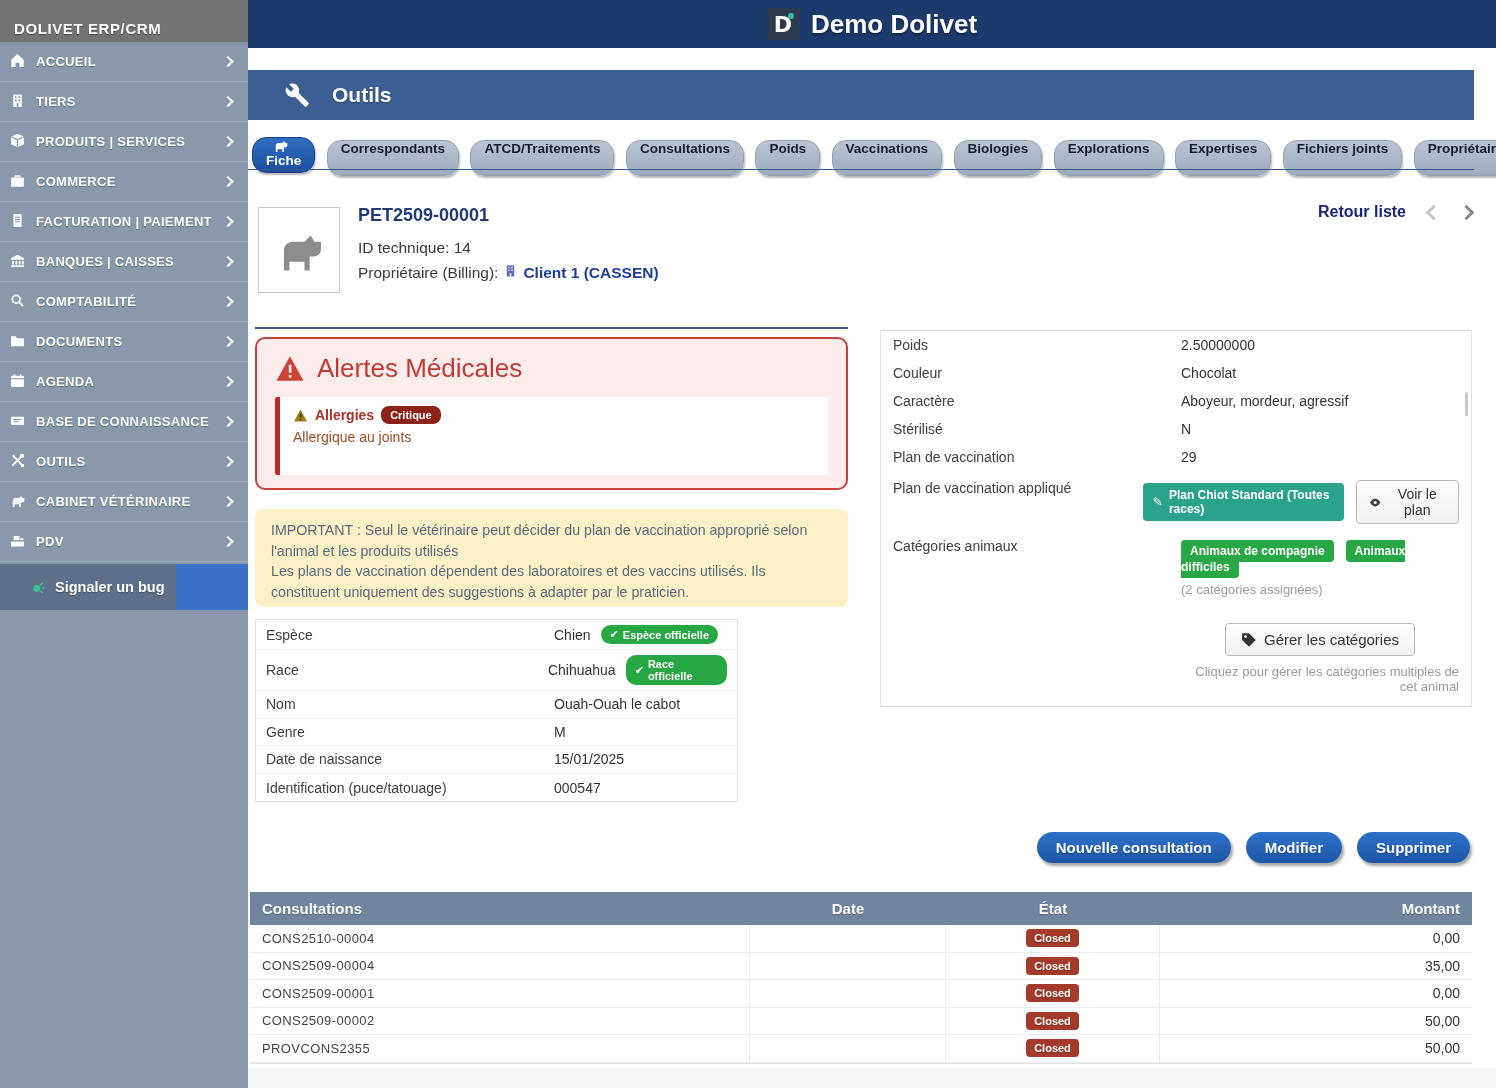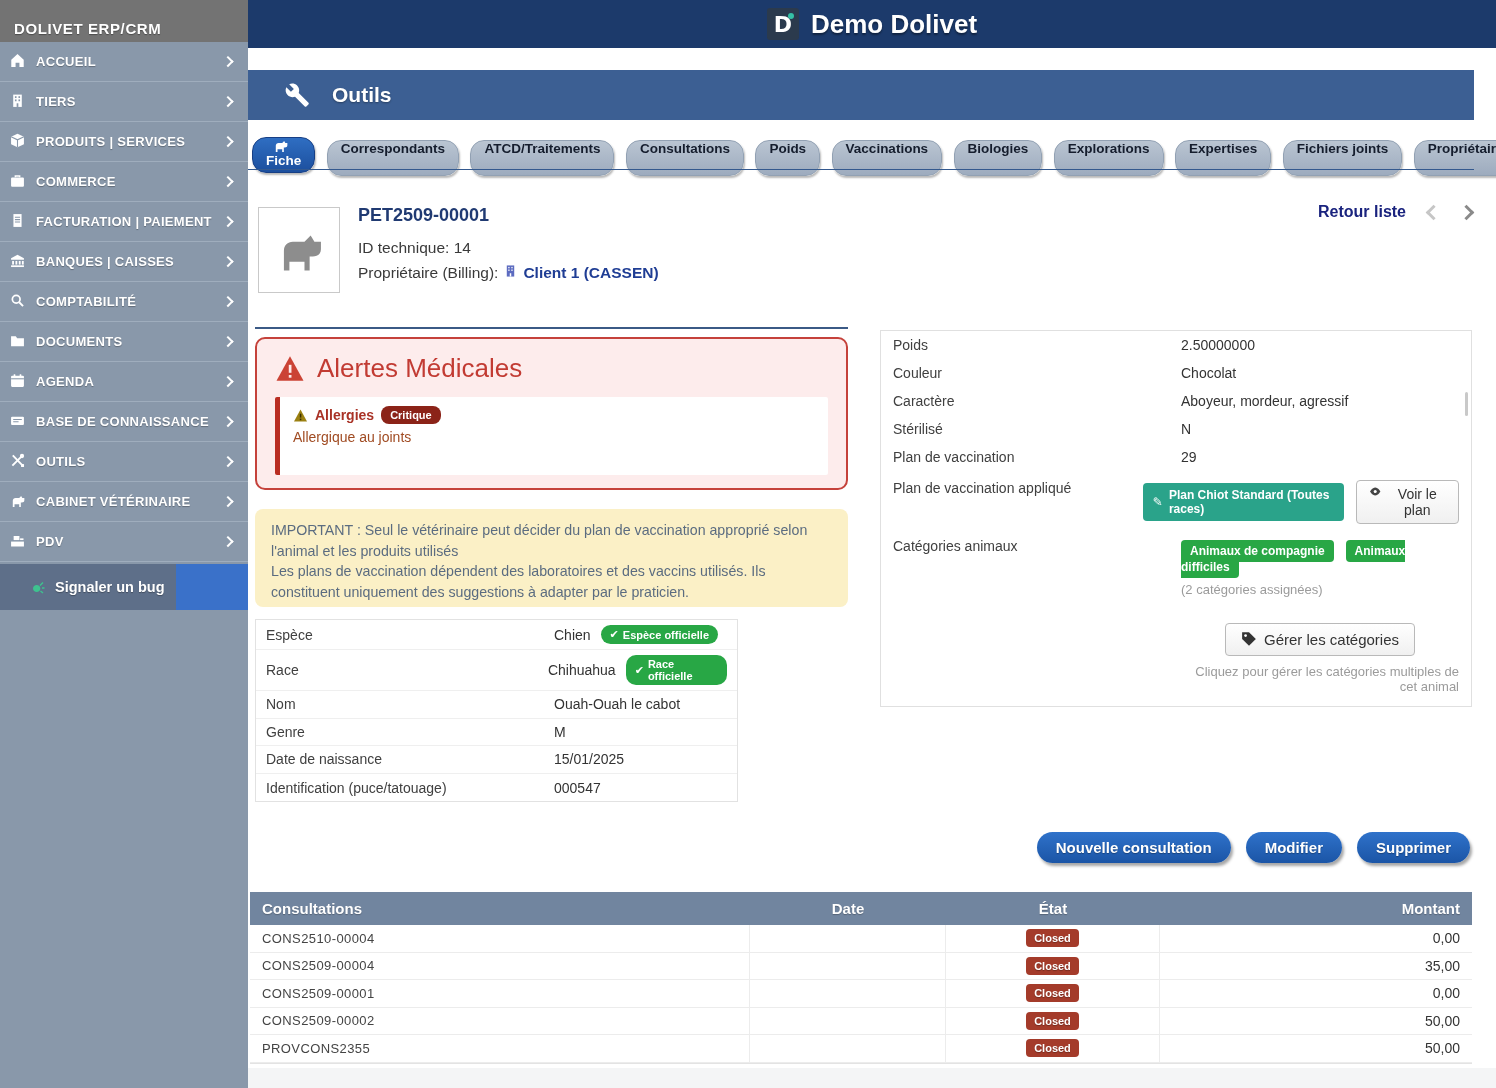--- a/index.html
+++ b/index.html
@@ -95,21 +95,21 @@
 
   
   #attributes { position:absolute; left:632px; top:330px; width:592px; background:#fff;
     border:1px solid #e0e0e0; }
   .attrow { position:relative; display:flex; padding:5px 12px; min-height:28px; align-items:center; }
   .attrow .lab { width:288px; color:#404040; font-size:14px; }
   .attrow .val { color:#333; font-size:14px; }
   .mini-scroll { position:absolute; right:3px; top:5px; width:3px; height:24px; background:#c9c9c9; border-radius:2px; }
   .teal-badge { background:#2aa38a; color:#fff; font-size:12px; font-weight:700; border-radius:4px;
     padding:5px 10px; display:inline-flex; align-items:center; gap:6px; }
-  .btn-light { display:inline-flex; gap:7px; background:linear-gradient(#fff,#f0f0f0);
+  .btn-light { display:inline-flex; align-items:center; gap:7px; background:linear-gradient(#fff,#f0f0f0);
     border:1px solid #b9b9b9; border-radius:4px; padding:5px 12px; color:#333; font-size:14px; cursor:pointer; }
   .cat-badge { background:#28a745; color:#fff; font-size:12px; font-weight:700; border-radius:4px;
     padding:4px 9px; margin-right:8px; cursor:pointer; }
   .muted { color:#9b9b9b; font-size:13px; }
   .attrow.plan { padding-top:9px; padding-bottom:9px; }
   .cats-val { padding-top:4px; }
   .cat-center { text-align:center; margin-top:26px; }
   .cat-hint { text-align:right; margin-top:8px; padding-bottom:8px; }
 
   

